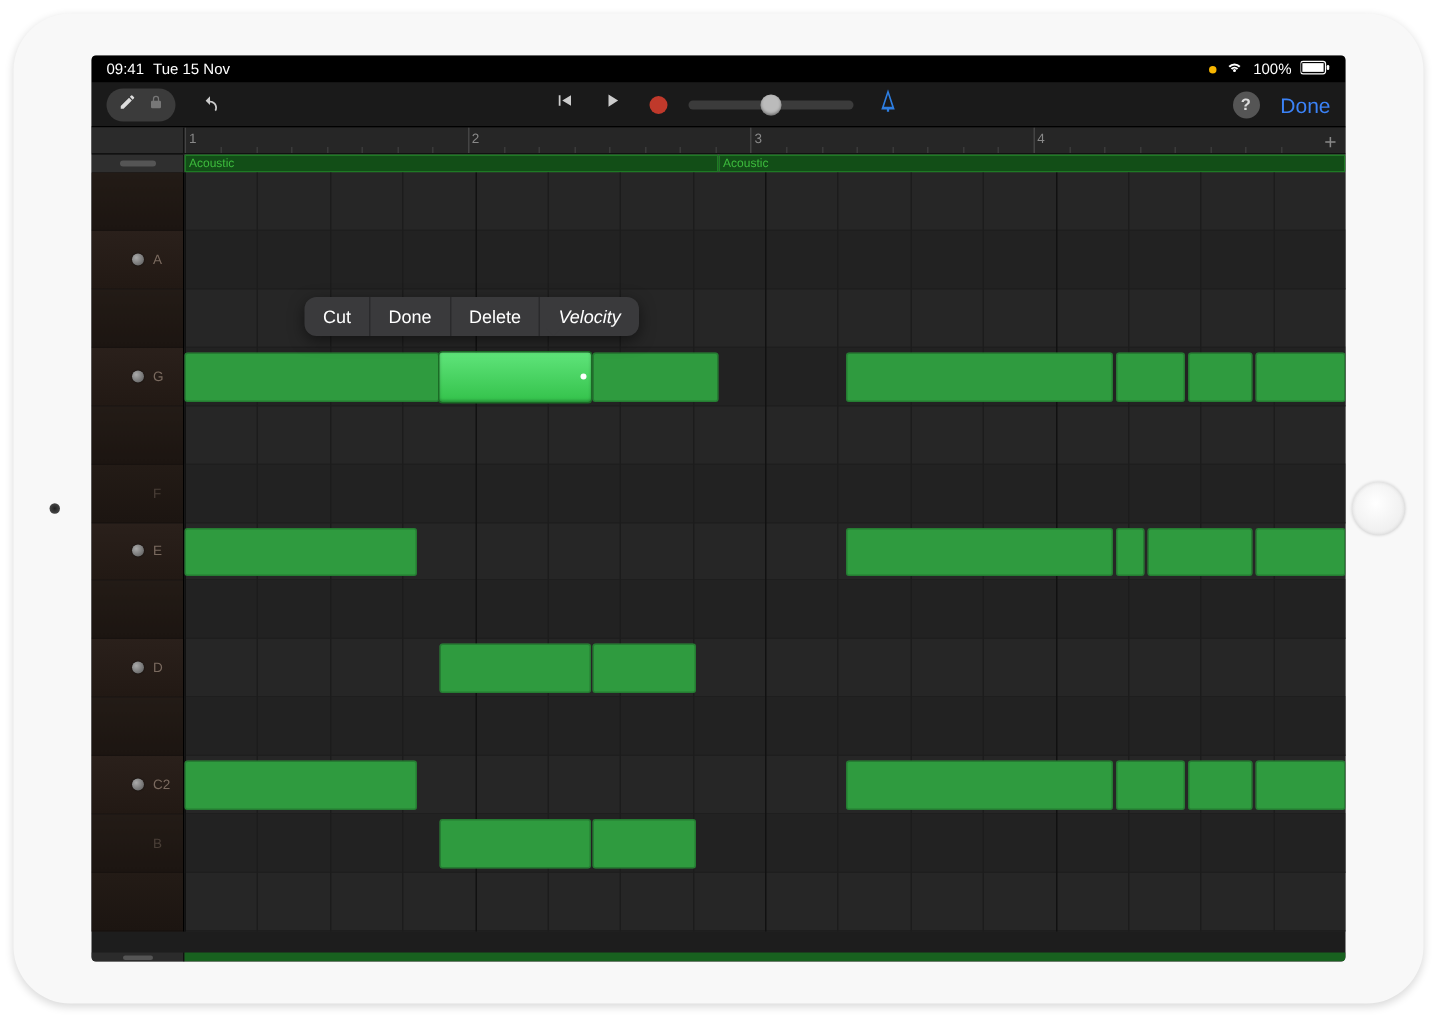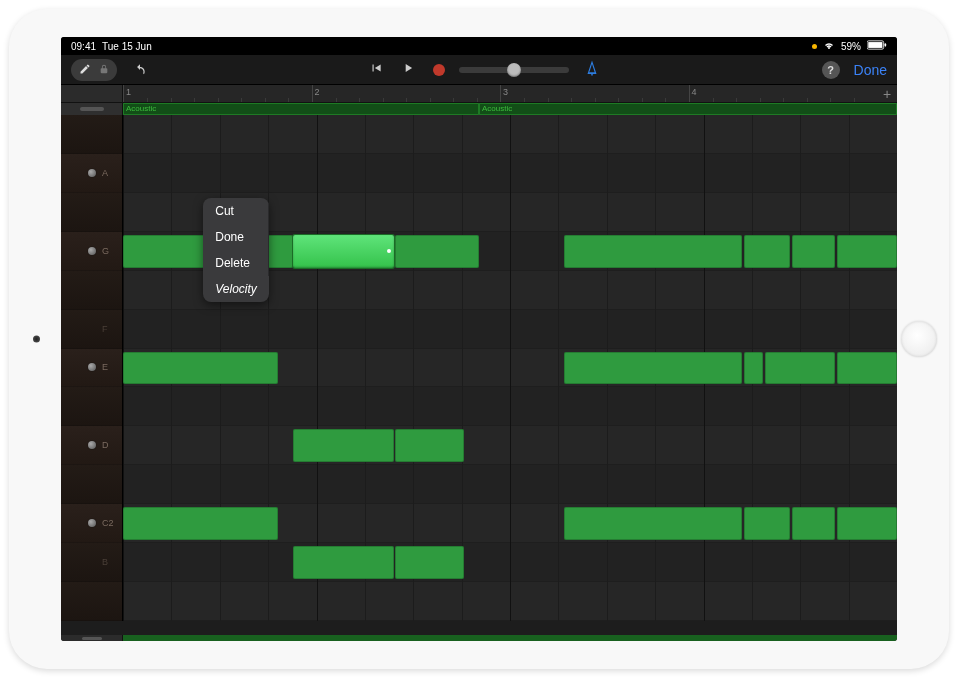--- a/index.html
+++ b/index.html
@@ -233,30 +233,30 @@
 
 <div class="device">
   <div class="camera"></div>
   <div class="home-button"></div>
 
   <div class="screen">
 
     <div class="status">
       <div class="status-left">
         <span>09:41</span>
-        <span>Tue 15 Jun</span>
+        <span>Tue 15 Nov</span>
       </div>
       <div class="status-right">
         <span class="dot"></span>
         <span class="wifi-icon">
           <svg viewBox="0 0 24 16" width="12" height="8">
               <path fill="#fff" d="M12 14a2 2 0 100-4 2 2 0 000 4zm-5-5a7 7 0 0110 0l-2 2a4.2 4.2 0 00-6 0zm-3-3a11 11 0 0116 0l-2 2a8.2 8.2 0 00-12 0z"></path>
             </svg>
         </span>
-        <span>59%</span>
+        <span>100%</span>
         <span>
           <svg width="20" height="10" viewBox="0 0 24 12">
               <rect x="0" y="1" width="20" height="10" rx="2" fill="none" stroke="#fff"></rect>
               <rect x="1.5" y="2.5" width="17" height="7" fill="#fff"></rect>
               <rect x="21" y="4" width="2" height="4" rx="1" fill="#fff"></rect>
             </svg>
         </span>
       </div>
     </div>
 
@@ -439,21 +439,21 @@
             <div class="gcol bar" style="left: 50%;"></div>
             <div class="gcol" style="left: 56.25%;"></div>
             <div class="gcol" style="left: 62.5%;"></div>
             <div class="gcol" style="left: 68.75%;"></div>
             <div class="gcol bar" style="left: 75%;"></div>
             <div class="gcol" style="left: 81.25%;"></div>
             <div class="gcol" style="left: 87.5%;"></div>
             <div class="gcol" style="left: 93.75%;"></div>
           </div>
 
-        <div class="ctx" id="ctx" style="left: calc(22% - 90px); top: calc(23.0769% - 34px); flex-direction: column;">
+        <div class="ctx" id="ctx" style="left: calc(22% - 90px); top: calc(23.0769% - 34px);">
             <div class="ctx-item">Cut</div>
             <div class="ctx-item">Done</div>
             <div class="ctx-item">Delete</div>
             <div class="ctx-item">Velocity</div>
           </div>
       <div class="note" style="top: 23.6923%; height: 6.46154%; left: 0%; width: 22%;"></div>
           <div class="note selected" style="top: 23.6923%; height: 6.46154%; left: 22%; width: 13%;"></div>
           <div class="note" style="top: 23.6923%; height: 6.46154%; left: 35.2%; width: 10.8%;"></div>
           <div class="note" style="top: 23.6923%; height: 6.46154%; left: 57%; width: 23%;"></div>
           <div class="note" style="top: 23.6923%; height: 6.46154%; left: 80.2%; width: 6%;"></div>

